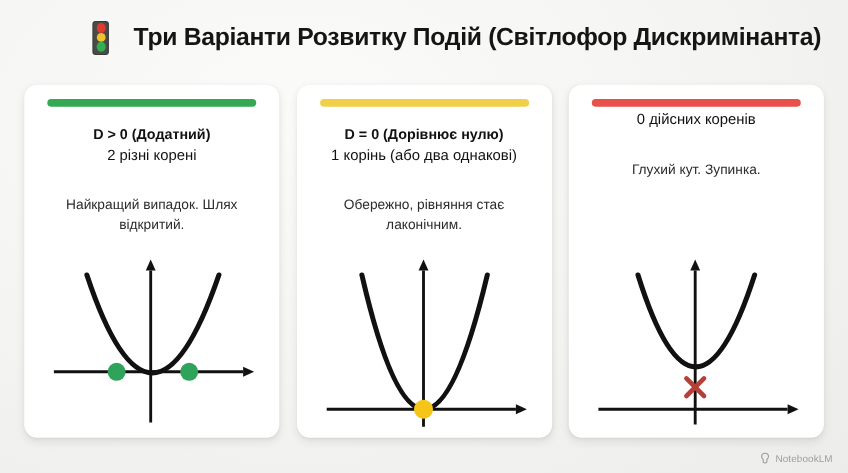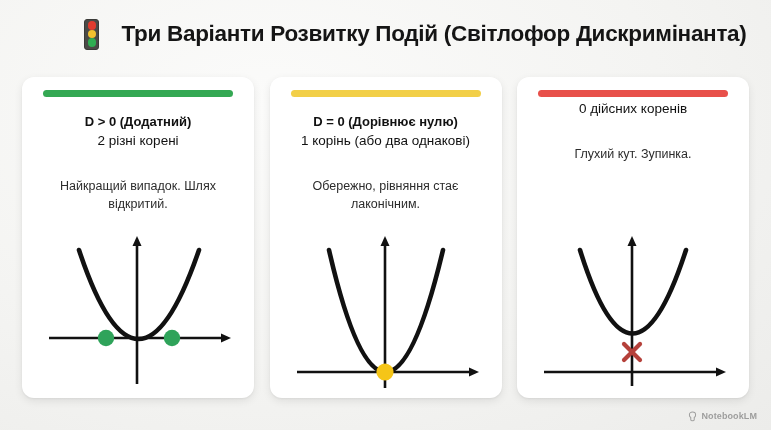--- a/index.html
+++ b/index.html
@@ -128,24 +128,23 @@
     justify-content: center;
   }
   .graph-wrap svg { display: block; }
 
   
   .watermark {
     position: absolute;
     right: 14px;
     bottom: 8px;
     display: flex;
-    align-items: flex-start;
+    align-items: flex-end;
     gap: 4px;
     opacity: 0.62;
-    font-weight: bold;
   }
   .wm-label {
     font-size: 9px;
     color: #6d6d6d;
     letter-spacing: 0.1px;
   }
 </style>
 </head>
 <body>
 

